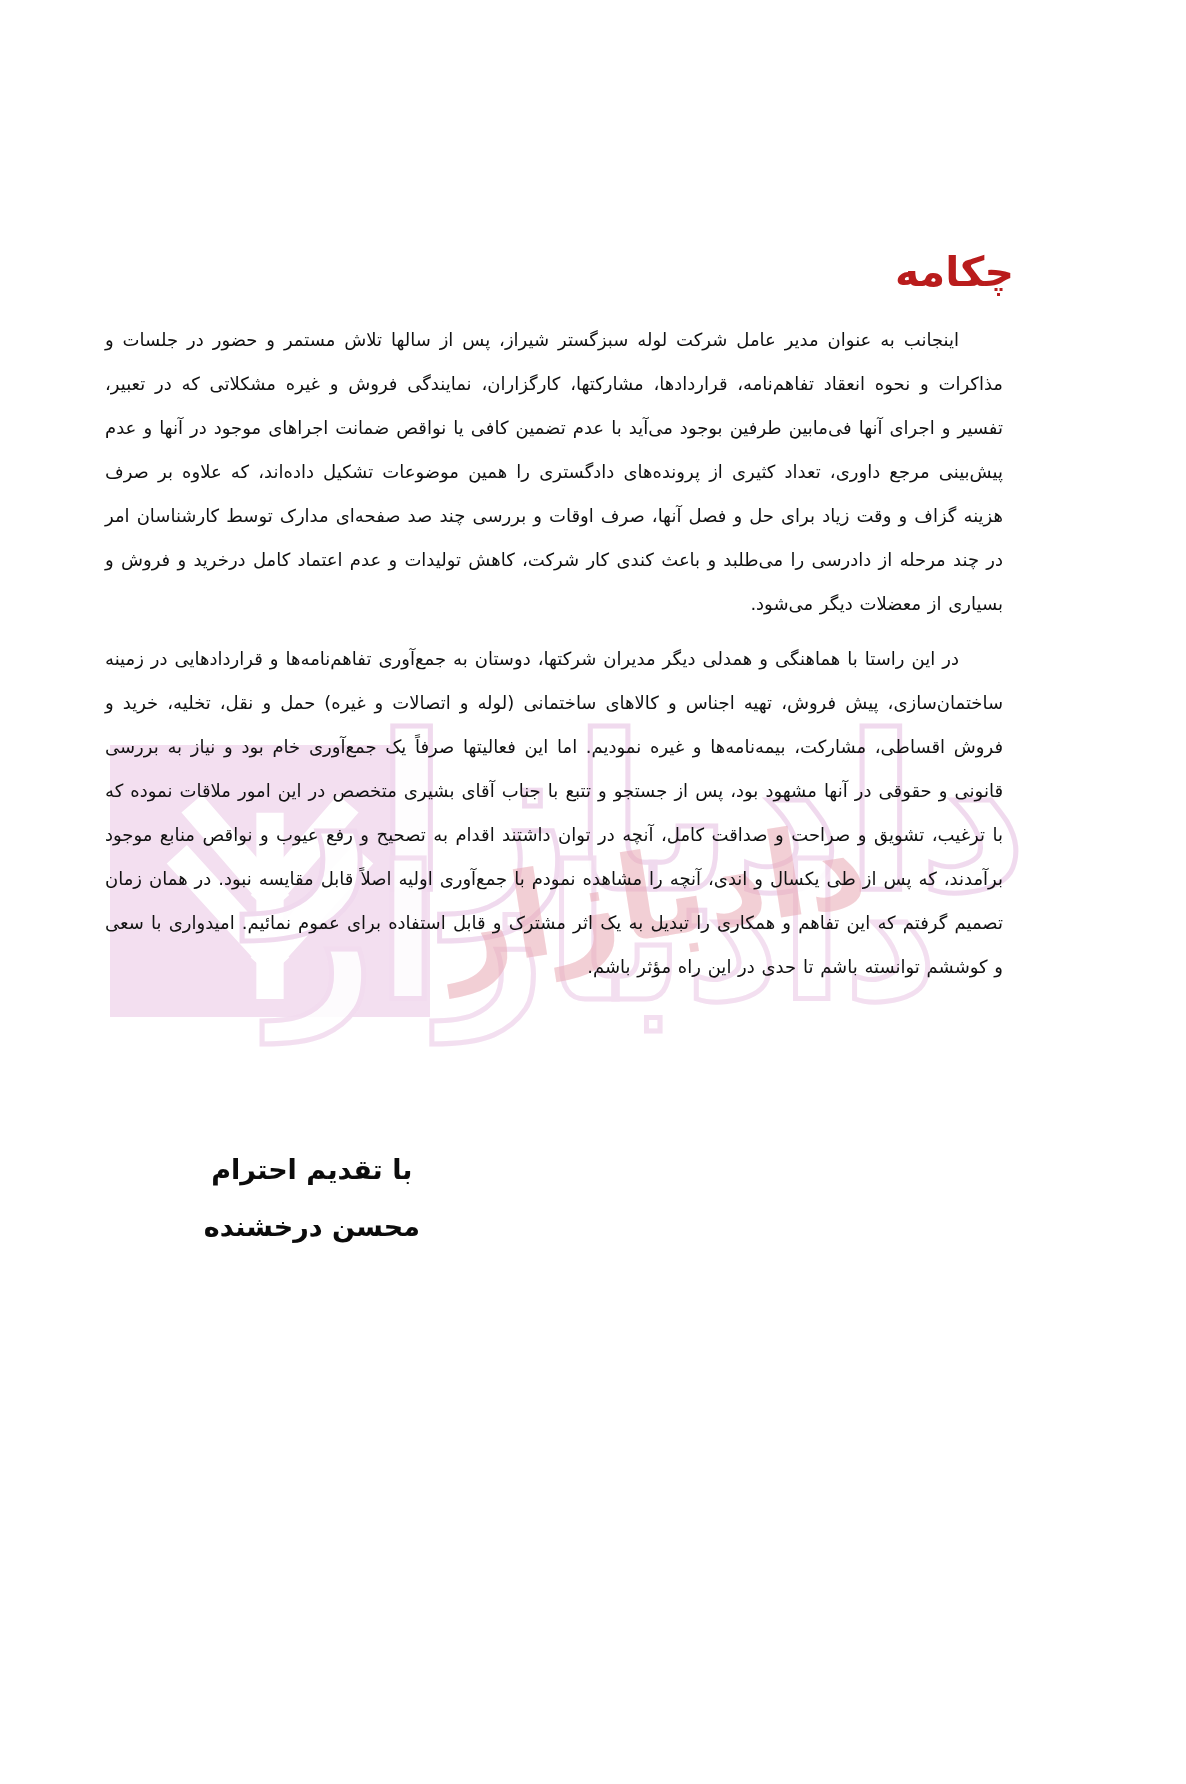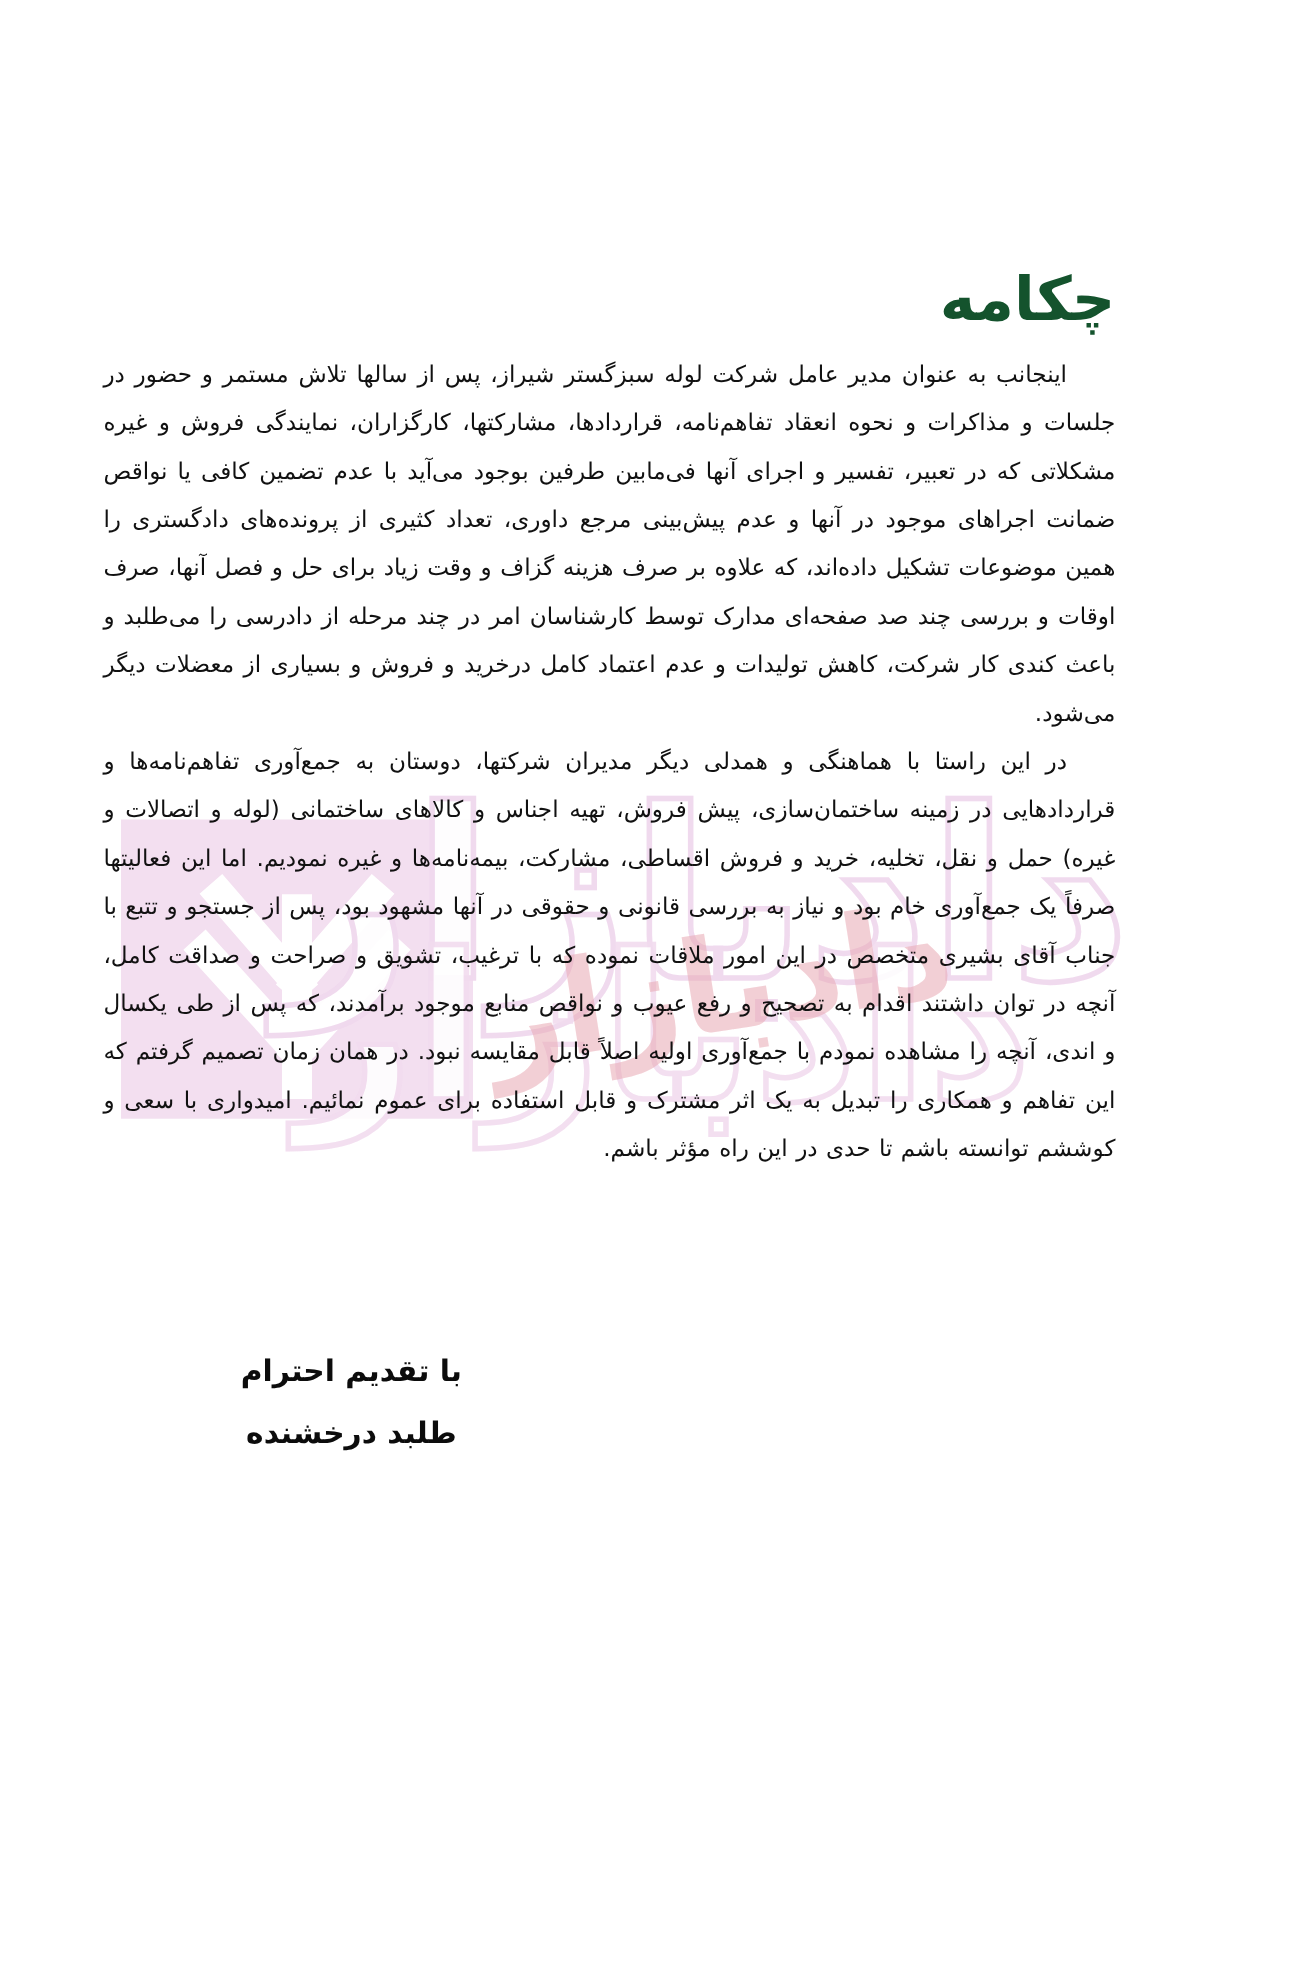--- a/index.html
+++ b/index.html
@@ -63,30 +63,30 @@
     letter-spacing:14px;
   }
 
   
   .content{
     position:absolute;
     top:240px;right:172px;left:94px;
     z-index:1;
   }
   .title{
-    font-size:55px;
+    font-size:41px;
     font-weight:bold;
-    color:#14532d;
+    color:#b91c1c;
     text-align:right;
     line-height:64px;
     margin-bottom:14px;
   }
   .body-text p{
-    margin:0;
-    font-size:21px;
+    margin:11px;
+    font-size:18px;
     line-height:44px;
     color:#111;
     text-align:justify;
     text-indent:44px;
     word-spacing:1px;
   }
   .signature{
     width:max-content;
     margin-top:152px;
     margin-right:594px;
@@ -126,17 +126,17 @@
   <div class="content">
     <div class="title">چکامه</div>
 
     <div class="body-text">
       <p>اینجانب به عنوان مدیر عامل شرکت لوله سبزگستر شیراز، پس از سالها تلاش مستمر و حضور در جلسات و مذاکرات و نحوه انعقاد تفاهم‌نامه، قراردادها، مشارکتها، کارگزاران، نمایندگی فروش و غیره مشکلاتی که در تعبیر، تفسیر و اجرای آنها فی‌مابین طرفین بوجود می‌آید با عدم تضمین کافی یا نواقص ضمانت اجراهای موجود در آنها و عدم پیش‌بینی مرجع داوری، تعداد کثیری از پرونده‌های دادگستری را همین موضوعات تشکیل داده‌اند، که علاوه بر صرف هزینه گزاف و وقت زیاد برای حل و فصل آنها، صرف اوقات و بررسی چند صد صفحه‌ای مدارک توسط کارشناسان امر در چند مرحله از دادرسی را می‌طلبد و باعث کندی کار شرکت، کاهش تولیدات و عدم اعتماد کامل درخرید و فروش و بسیاری از معضلات دیگر می‌شود.</p>
       <p>در این راستا با هماهنگی و همدلی دیگر مدیران شرکتها، دوستان به جمع‌آوری تفاهم‌نامه‌ها و قراردادهایی در زمینه ساختمان‌سازی، پیش فروش، تهیه اجناس و کالاهای ساختمانی (لوله و اتصالات و غیره) حمل و نقل، تخلیه، خرید و فروش اقساطی، مشارکت، بیمه‌نامه‌ها و غیره نمودیم. اما این فعالیتها صرفاً یک جمع‌آوری خام بود و نیاز به بررسی قانونی و حقوقی در آنها مشهود بود، پس از جستجو و تتبع با جناب آقای بشیری متخصص در این امور ملاقات نموده که با ترغیب، تشویق و صراحت و صداقت کامل، آنچه در توان داشتند اقدام به تصحیح و رفع عیوب و نواقص منابع موجود برآمدند، که پس از طی یکسال و اندی، آنچه را مشاهده نمودم با جمع‌آوری اولیه اصلاً قابل مقایسه نبود. در همان زمان تصمیم گرفتم که این تفاهم و همکاری را تبدیل به یک اثر مشترک و قابل استفاده برای عموم نمائیم. امیدواری با سعی و کوششم توانسته باشم تا حدی در این راه مؤثر باشم.</p>
     </div>
 
     <div class="signature">
       <div>با تقدیم احترام</div>
-      <div>طلبد درخشنده</div>
+      <div>محسن درخشنده</div>
     </div>
   </div>
 
 </div>
 
 </body></html>

